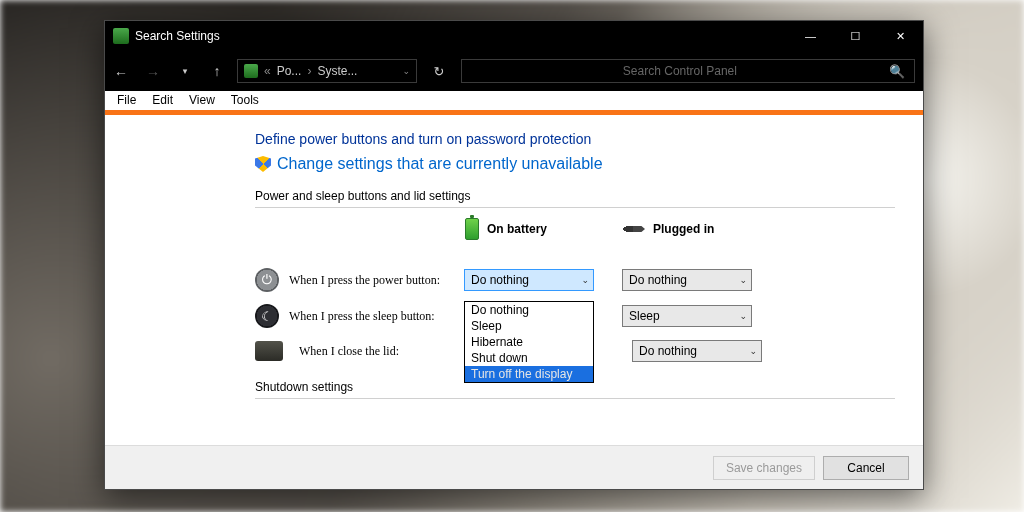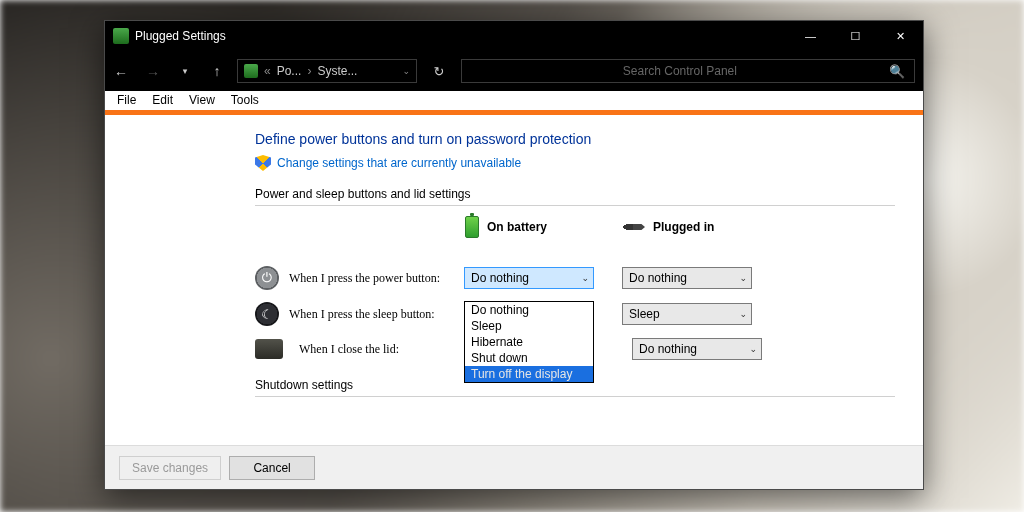--- a/index.html
+++ b/index.html
@@ -46,21 +46,21 @@
   .scrollbar .arr{height:17px;width:100%;display:flex;align-items:center;justify-content:center;color:#666;font-size:9px;}
   .scrollbar .track{flex:1;width:100%;position:relative;}
   .scrollbar .thumb{position:absolute;top:0;left:2px;right:2px;height:60px;background:#c2c2c2;}
   .body{flex:1;padding:16px 28px 0 150px;position:relative;font-size:12px;color:#000;}
   .body h1{color:#003399;font-weight:400;font-size:14px;margin-bottom:8px;}
   .body .desc{color:#000;font-size:12px;line-height:1.35;margin-bottom:8px;max-width:500px;}
   .linkrow{display:flex;align-items:center;gap:6px;margin-bottom:16px;}
   .shield{width:16px;height:16px;display:inline-block;background:
     conic-gradient(from 45deg,#3b78e7 0 25%,#fdbc00 0 50%,#3b78e7 0 75%,#fdbc00 0 100%);
     clip-path: polygon(50% 0,100% 15%,100% 60%,50% 100%,0 60%,0 15%);}
-  .link{color:#0066cc;font-size:12px;}
+  .link{color:#0066cc;font-size:16px;}
   .section-title{color:#000;font-size:12px;margin-bottom:4px;}
   .section-line{border-top:1px solid #d0d0d0;margin:2px 0 10px 0;width:640px;}
   .colheads{display:flex;margin-left:210px;gap:76px;align-items:center;margin-bottom:28px;font-weight:bold;}
   .colheads .ch{display:flex;align-items:center;gap:8px;font-size:12px;}
   .batt{width:14px;height:22px;background:linear-gradient(#6fd24a,#2e9e2e);border:1px solid #2a7a2a;border-radius:2px;position:relative;}
   .batt::before{content:"";position:absolute;top:-4px;left:4px;right:4px;height:3px;background:#2a7a2a;border-radius:1px;}
   .plug{width:22px;height:14px;background:radial-gradient(ellipse at 30% 50%,#333 0 30%,transparent 31%);position:relative;}
   .plug::after{content:"";position:absolute;right:0;top:4px;width:12px;height:6px;background:#444;clip-path:polygon(0 0,70% 0,100% 50%,70% 100%,0 100%);}    
   .row{display:flex;align-items:center;margin-bottom:12px;}
   .row .ricon{width:24px;height:24px;border-radius:50%;background:#6a6d71;display:flex;align-items:center;justify-content:center;margin-right:10px;color:#fff;font-size:13px;}
@@ -69,33 +69,33 @@
   .row .ricon.lid{width:28px;height:20px;border-radius:3px;background:linear-gradient(#52524a,#2b2b26);}
   .row .lbl{width:175px;font-size:12px;font-family:Liberation Serif, serif;}
   .dd{width:130px;height:22px;border:1px solid #7a7a7a;background:#e8e8e8;display:flex;align-items:center;justify-content:space-between;padding:0 4px 0 6px;font-size:12px;margin-right:28px;}
   .dd .car{font-size:9px;color:#333;}
   .dd.open{background:#cfe8ff;border-color:#3399ff;}
   
   .ddlist{position:absolute;width:130px;background:#fff;border:1px solid #000;z-index:10;font-size:12px;}
   .ddlist .opt{padding:1px 6px;white-space:nowrap;}
   .ddlist .opt.sel{background:#1a6fe0;color:#e5e5e5;}
   
-  .footer{height:44px;border-top:1px solid #dcdcdc;background:#f0f0f0;display:flex;align-items:center;padding:0 14px;gap:8px;}
+  .footer{height:44px;border-top:1px solid #dcdcdc;background:#f0f0f0;display:flex;align-items:center;justify-content:flex-end;padding:0 14px;gap:8px;}
   .btn{min-width:86px;height:24px;border:1px solid #adadad;background:#e1e1e1;font-size:12px;display:flex;align-items:center;justify-content:center;padding:0 12px;}
   .btn.disabled{color:#9a9a9a;background:#efefef;border-color:#cfcfcf;}
 </style>
 </head>
 <body>
 <div class="backdrop"></div>
 
 <div class="window">
 
   <div class="titlebar">
     <span class="icon"></span>
-    <span class="title">Plugged Settings</span>
+    <span class="title">Search Settings</span>
     <div class="ctl">—</div>
     <div class="ctl">☐</div>
     <div class="ctl close">✕</div>
   </div>
 
   <div class="navrow">
     <div class="navbtn">←</div>
     <div class="navbtn disabled">→</div>
     <div class="navbtn" style="font-size:9px;">▾</div>
     <div class="navbtn">↑</div>

